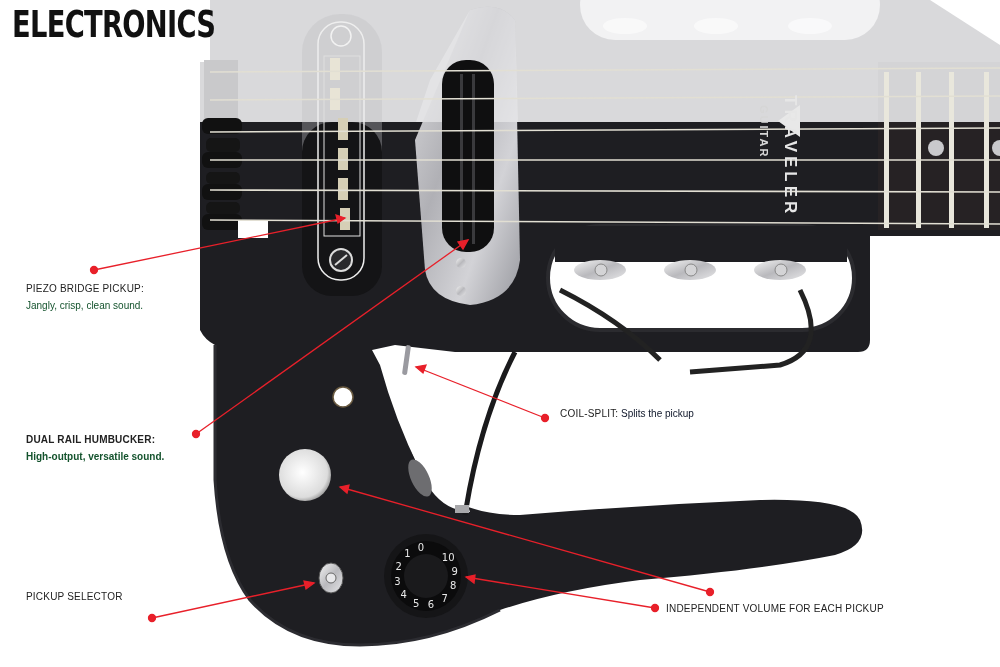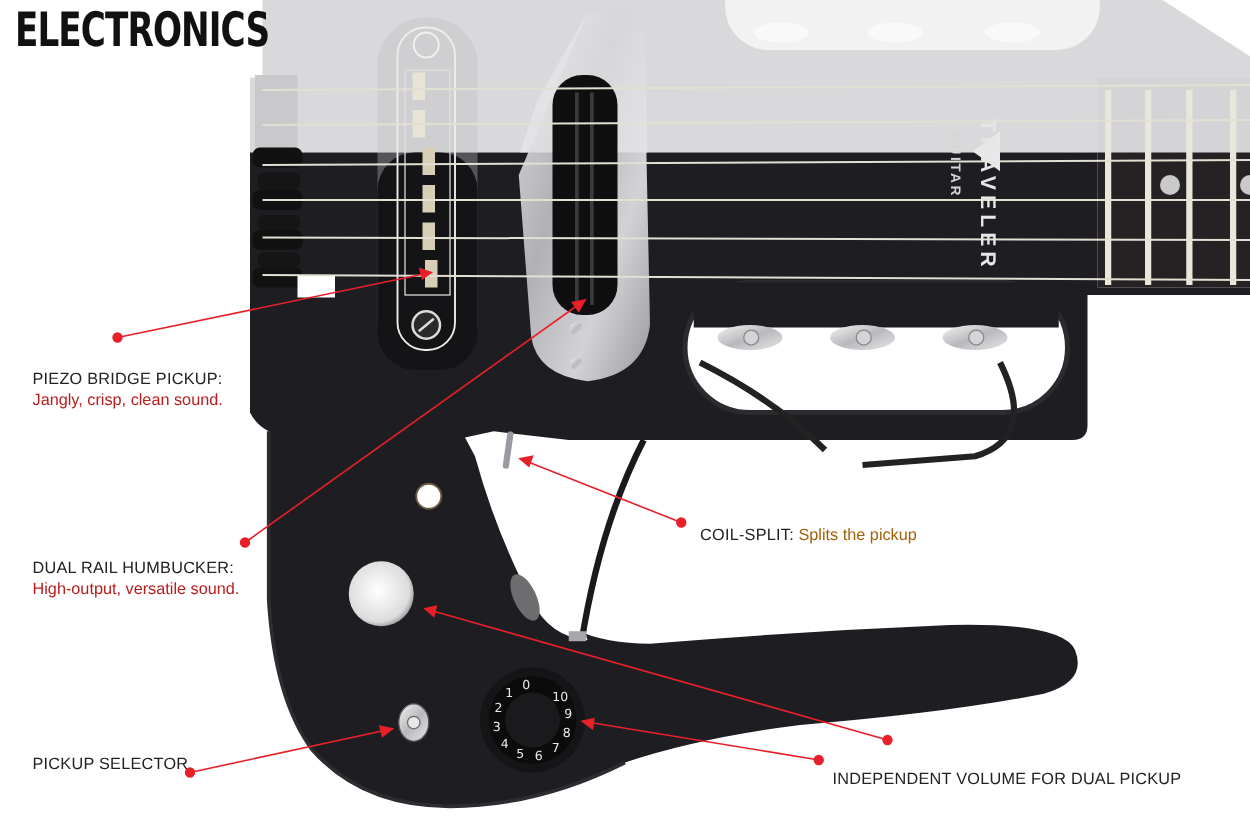--- a/index.html
+++ b/index.html
@@ -1,22 +1,22 @@
 <!DOCTYPE html>
 <html><head>
 <meta charset="utf-8">
 <style>
   html,body{margin:0;padding:0;background:#ffffff;}
   body{width:1000px;height:667px;position:relative;overflow:hidden;font-family:"Liberation Sans","DejaVu Sans",sans-serif;}
   .stage{position:absolute;left:0;top:0;width:1000px;height:667px;}
   .title{position:absolute;left:12px;top:2px;font-family:"DejaVu Sans","Liberation Sans",sans-serif;font-weight:bold;font-size:38px;letter-spacing:-1px;color:#111;transform:scaleX(0.72);transform-origin:left top;line-height:44px;z-index:5;}
-  .callout{position:absolute;z-index:5;font-size:13px;line-height:17px;color:#333;margin-top:14px;}
+  .callout{position:absolute;z-index:5;font-size:10px;line-height:17px;color:#333;}
   .callout .head{color:#222;letter-spacing:0.2px;}
-  .callout .desc{color:#b91c1c;}
-  .callout .inline-desc{color:#a16207;}
+  .callout .desc{color:#14532d;}
+  .callout .inline-desc{color:#0f172a;}
   svg.art{position:absolute;left:0;top:0;}
 </style>
 </head>
 <body>
 
 <div class="stage">
 
   <svg class="art" width="1000" height="667" viewBox="0 0 1000 667">
     <defs>
       <linearGradient id="chrome" x1="0" y1="0" x2="1" y2="1">
@@ -208,30 +208,30 @@
     <div style="position:absolute;left:30px;top:10px;transform:rotate(90deg);transform-origin:left top;font-weight:bold;font-size:11px;letter-spacing:2px;color:#d6d6d6;white-space:nowrap;">GUITAR</div>
   </div>
 
   <div class="title">ELECTRONICS</div>
 
   <div class="callout" style="left:26px;top:280px;">
     <div class="head">PIEZO BRIDGE PICKUP:</div>
     <div class="desc">Jangly, crisp, clean sound.</div>
   </div>
 
-  <div class="callout" style="left:26px;top:431px;">
+  <div class="callout" style="left:26px;top:431px;font-weight:bold;">
     <div class="head">DUAL RAIL HUMBUCKER:</div>
     <div class="desc">High-output, versatile sound.</div>
   </div>
 
   <div class="callout" style="left:560px;top:405px;">
     <div><span class="head">COIL-SPLIT:</span> <span class="inline-desc">Splits the pickup</span></div>
   </div>
 
   <div class="callout" style="left:26px;top:588px;">
     <div class="head">PICKUP SELECTOR</div>
   </div>
 
   <div class="callout" style="left:666px;top:600px;">
-    <div class="head">INDEPENDENT VOLUME FOR DUAL PICKUP</div>
+    <div class="head">INDEPENDENT VOLUME FOR EACH PICKUP</div>
   </div>
 
 </div>
 
 </body></html>

